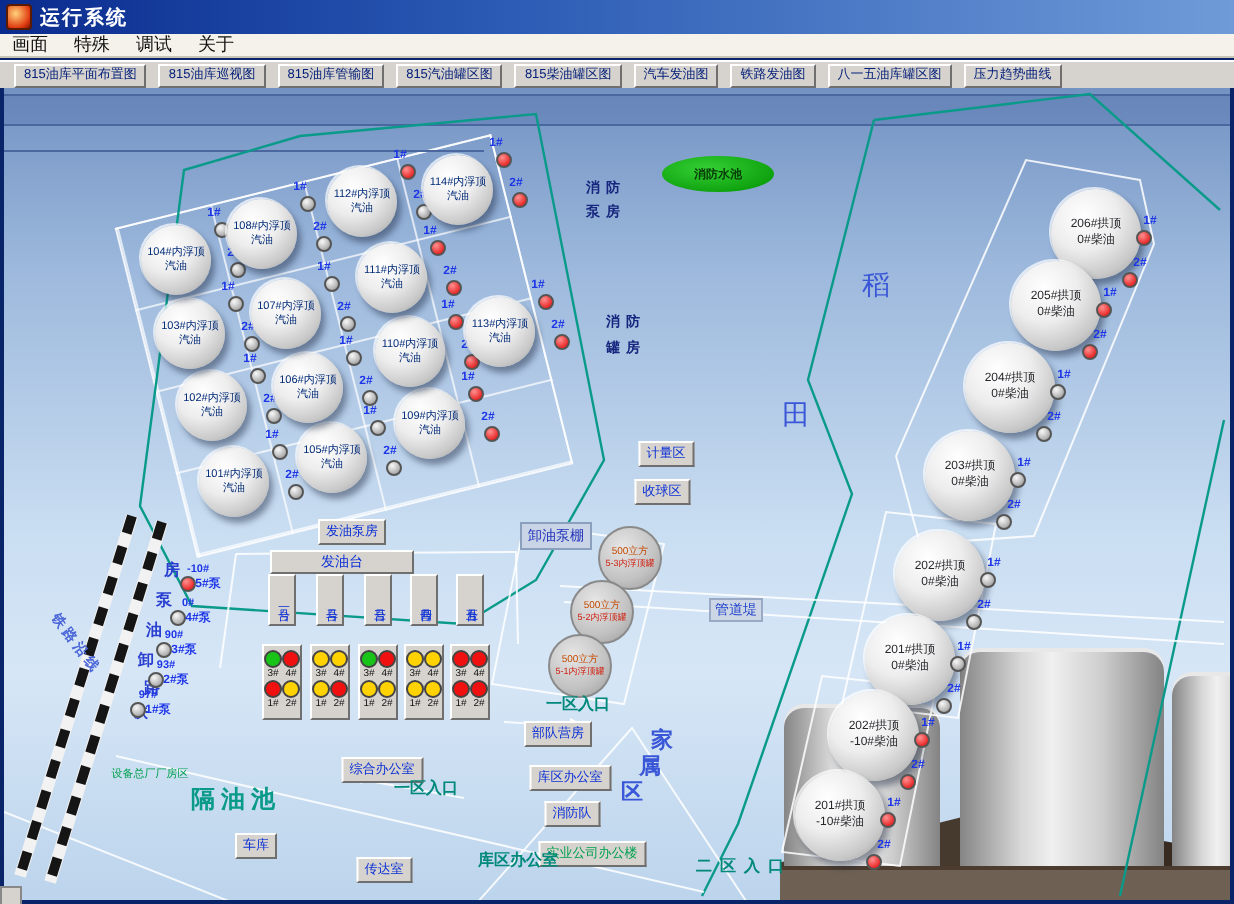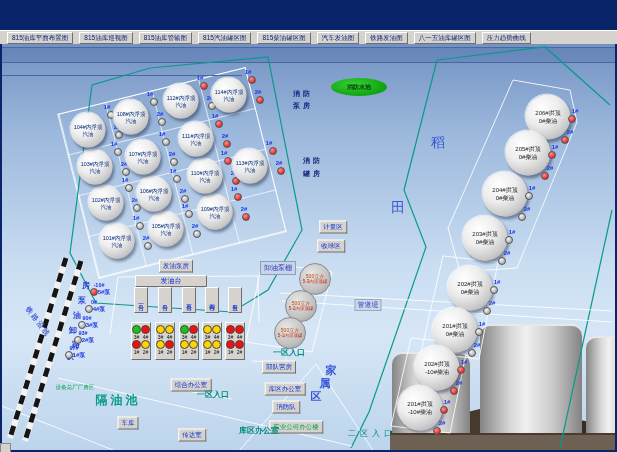--- a/index.html
+++ b/index.html
@@ -61,21 +61,21 @@
   .mapbtn{background:#d6d3ce;border:1px solid;border-color:#ffffff #6f6f6f #6f6f6f #ffffff;
     font-size:6.5px;color:#0a2fd6;padding:1px 3px;white-space:nowrap;}
   .mapbtn.green{color:#00a050;}
   .mapbtn.panel{background:#c9d4e6;border:1px solid #8aa0bc;color:#2233bb;font-size:7px;}
   .mtext{white-space:nowrap;}
   .fire{font-size:7px;color:#16267e;font-weight:bold;letter-spacing:3px;}
   .road{font-size:7px;color:#2244cc;background:#ccd6e4;border:1px solid #9aaac4;padding:0 2px;}
   .field{font-size:14px;color:#3a57d8;}
   .bigteal{font-size:12px;font-weight:bold;color:#0a9a8a;letter-spacing:3px;}
   .teal{font-size:8px;font-weight:bold;color:#00897b;}
-  .tealsp{font-size:8px;font-weight:normal;color:#00897b;letter-spacing:4px;}
+  .tealsp{font-size:8px;font-weight:bold;color:#00897b;letter-spacing:4px;}
   .greensm{font-size:5.5px;color:#00a050;}
   .raillbl{font-size:7px;color:#4a66d8;font-weight:bold;letter-spacing:2px;transform:translate(-50%,-50%) rotate(53deg);}
   .fam{font-size:11px;font-weight:bold;color:#3a57d8;}
   .pmc{font-size:8px;font-weight:bold;color:#2a3fd0;}
   .pump-grade{font-size:5.5px;color:#1d35e8;font-weight:bold;}
   .pump-name{font-size:6px;color:#1d35e8;font-weight:bold;}
 
   
   .pfhdr{background:#d6d3ce;border:1px solid;border-color:#fff #6f6f6f #6f6f6f #fff;width:70px;height:10px;
     font-size:7px;color:#0a2fd6;display:flex;align-items:center;justify-content:center;}
@@ -115,21 +115,31 @@
   .pdark1{position:absolute;left:-20px;bottom:-18px;width:120px;height:46px;background:#463a2e;transform:rotate(-14deg);}
   .pdark2{position:absolute;right:-25px;bottom:-20px;width:130px;height:50px;background:#382c22;transform:rotate(10deg);}
 
   #cornerbox{position:absolute;left:0px;top:443px;width:9px;height:8px;background:#d6d3ce;border:1px solid #888;}
 </style>
 </head>
 <body>
 
 <div id="win">
 
-
+  <div id="titlebar">
+    <div id="appicon"></div>
+    <span id="wtitle">运行系统</span>
+  </div>
+
+  <div id="menubar">
+      <span class="mitem">画面</span>
+      <span class="mitem">特殊</span>
+      <span class="mitem">调试</span>
+      <span class="mitem">关于</span>
+    </div>
 
   <div id="toolbar">
       <button class="tbtn">815油库平面布置图</button>
       <button class="tbtn">815油库巡视图</button>
       <button class="tbtn">815油库管输图</button>
       <button class="tbtn">815汽油罐区图</button>
       <button class="tbtn">815柴油罐区图</button>
       <button class="tbtn">汽车发油图</button>
       <button class="tbtn">铁路发油图</button>
       <button class="tbtn">八一五油库罐区图</button>

